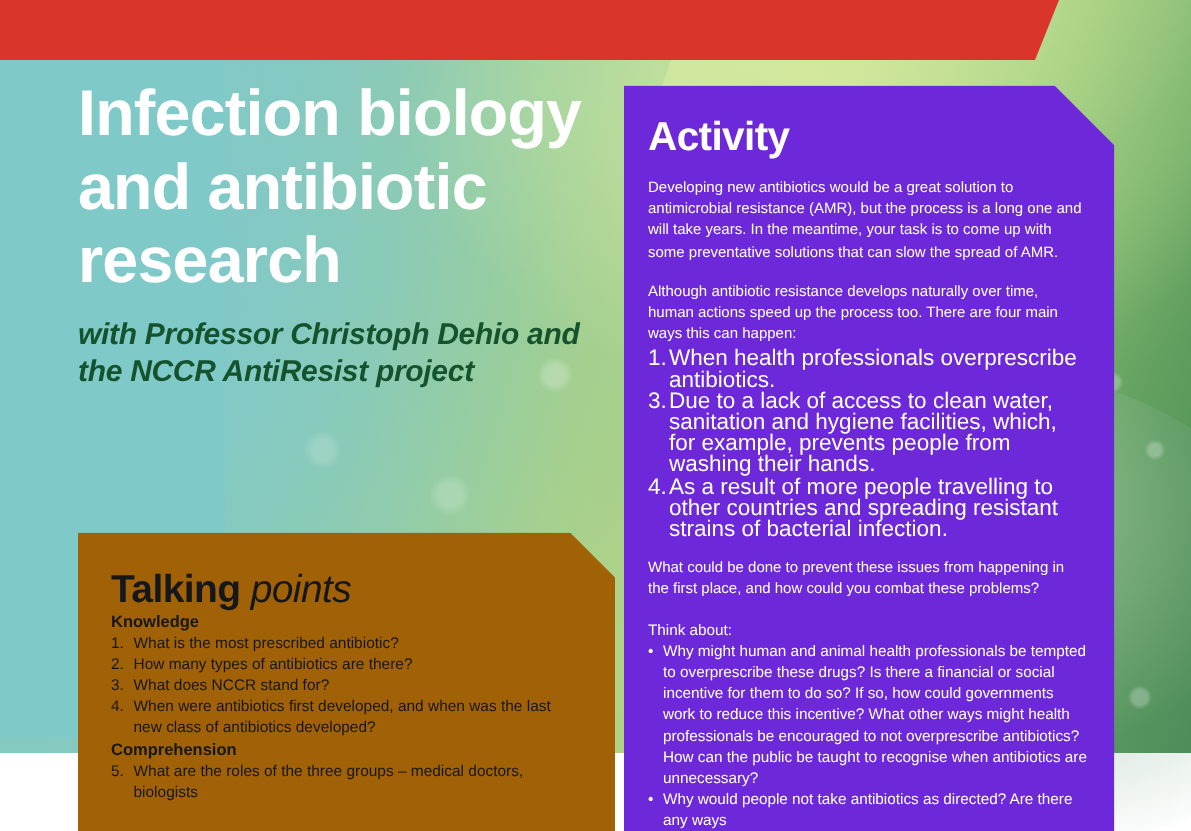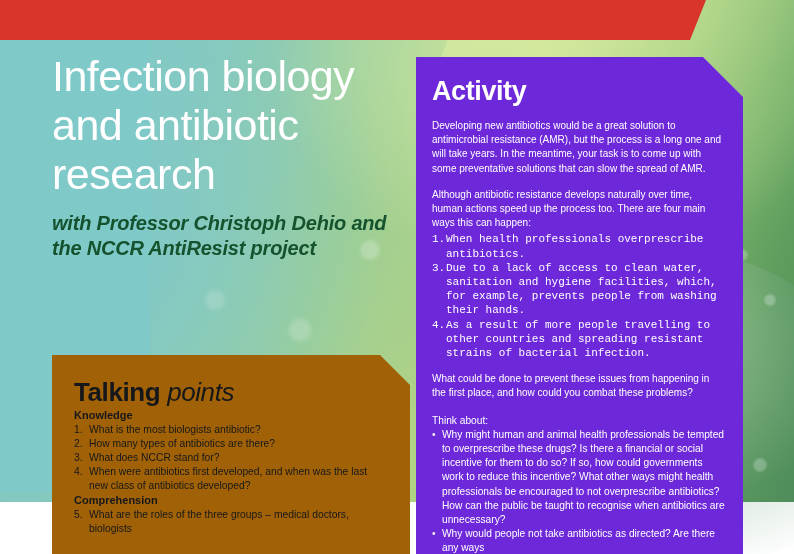--- a/index.html
+++ b/index.html
@@ -50,21 +50,21 @@
   
   #red-bar{
     position:absolute; left:0; top:0; width:706px; height:40px;
     background:#d9352a;
     clip-path: polygon(0 0, 706px 0, 690px 40px, 0 40px);
   }
 
   
   #hero{ position:absolute; left:52px; top:52px; width:350px; }
   #hero h1{
-    font-size:43px; line-height:49px; font-weight:400; color:#ffffff;
+    font-size:43px; line-height:49px; font-weight:700; color:#ffffff;
     letter-spacing:-.5px;
   }
   #hero .subtitle{
     margin-top:12px; font-size:20px; line-height:25px; font-weight:700;
     font-style:italic; color:#14532d; letter-spacing:-.2px;
   }
 
   
   #talking-card{
     position:absolute; left:52px; top:355px; width:358px; height:199px;
@@ -87,21 +87,21 @@
   #activity{
     position:absolute; left:416px; top:57px; width:327px; height:497px;
     background:#6d28d9;
     clip-path: polygon(0 0, 287px 0, 327px 40px, 327px 497px, 0 497px);
     padding:18px 18px 0 16px; color:#ffffff; overflow:hidden;
   }
   #activity h2{ font-size:27px; font-weight:800; letter-spacing:-.4px; line-height:32px; }
   #activity p{ font-size:10px; line-height:14.2px; margin-top:12px; }
   #activity ol{ list-style:none; margin-top:2px; }
   #activity ol li{
-    font-size:11px; line-height:14.2px; padding-left:14px; text-indent:-14px;font-family:Liberation Mono, monospace;
+    font-size:15px; line-height:14.2px; padding-left:14px; text-indent:-14px;
   }
   #activity ol li .n{ display:inline-block; width:14px; text-indent:0; }
   #activity .think{ margin-top:13px; font-size:10.2px; line-height:14.2px; }
   #activity ul{ list-style:none; }
   #activity ul li{
     font-size:10.2px; line-height:14.2px; padding-left:10px; text-indent:-10px;
   }
   #activity ul li .d{ display:inline-block; width:10px; text-indent:0; }
 </style>
 </head>
@@ -119,21 +119,21 @@
 </div>
 
 <div id="talking-card">
   <div id="talking-title">
     <span class="b">Talking</span>
     <span class="i">points</span>
   </div>
 
   <div class="tp-head">Knowledge</div>
   <ul class="tp-list">
-    <li><span class="n">1.</span><span>What is the most biologists antibiotic?</span></li>
+    <li><span class="n">1.</span><span>What is the most prescribed antibiotic?</span></li>
     <li><span class="n">2.</span><span>How many types of antibiotics are there?</span></li>
     <li><span class="n">3.</span><span>What does NCCR stand for?</span></li>
     <li><span class="n">4.</span><span>When were antibiotics first developed, and when was the last new class of antibiotics developed?</span></li>
   </ul>
 
   <div class="tp-head">Comprehension</div>
   <ul class="tp-list">
     <li><span class="n">5.</span><span>What are the roles of the three groups – medical doctors, biologists</span></li>
   </ul>
 </div>

